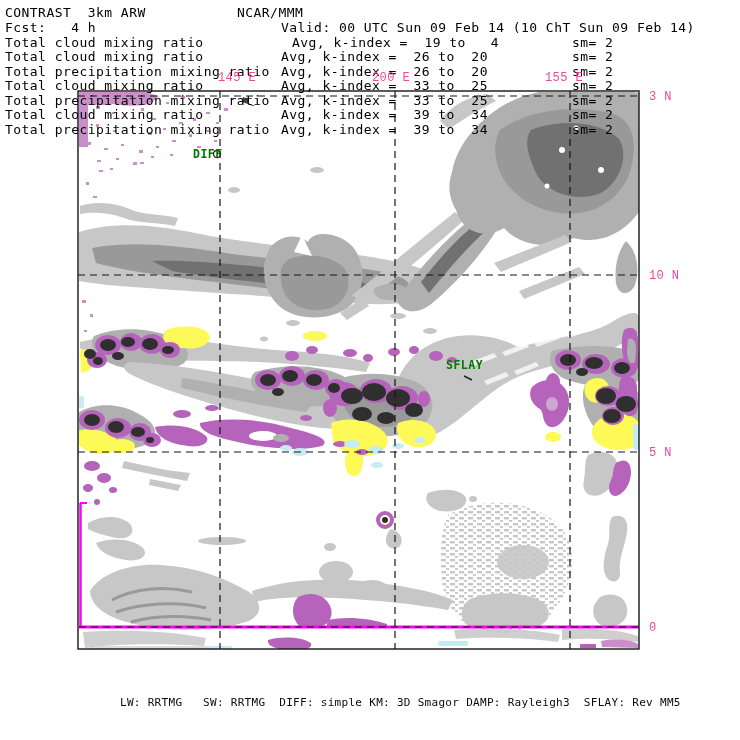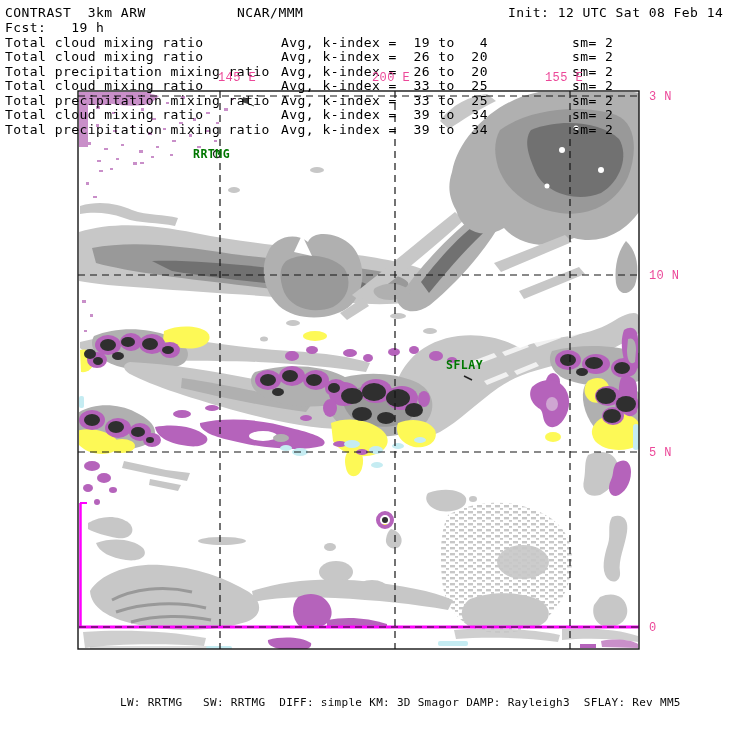--- a/index.html
+++ b/index.html
@@ -316,26 +316,26 @@
     <g>
       <path d="M243,97 l6,2 -1,5 -6,-2 Z" fill="#444"></path>
       <path d="M249,104 l5,2" stroke="#444" stroke-width="1"></path>
     </g>
     <circle cx="217" cy="154" r="3.5" fill="none" stroke="#222" stroke-width="1.3"></circle>
     <path d="M464,376 l8,4" stroke="#222" stroke-width="1.5" fill="none"></path>
   </svg>
 
   <span class="abs mono13" style="left:5px;top:6px">CONTRAST  3km ARW</span>
   <span class="abs mono13" style="left:237px;top:6px">NCAR/MMM</span>
-  <span class="abs mono13" style="left:508px;top:6px">Init: 12 UTC Sat 08 Feb 14</span>
-  <span class="abs mono13" style="left:5px;top:21px">Fcst:   19 h</span>
+  <span class="abs mono13" style="left:5px;top:21px">Fcst:   4 h</span>
+  <span class="abs mono13" style="left:281px;top:21px">Valid: 00 UTC Sun 09 Feb 14 (10 ChT Sun 09 Feb 14)</span>
 
   <div class="row" style="top: 36px; color: rgb(0, 0, 204);">
     <span class="abs mono13" style="left:5px">Total cloud mixing ratio</span>
-    <span class="abs mono13" style="left:281px">Avg, k-index =  19 to   4</span>
+    <span class="abs mono13" style="left:292px">Avg, k-index =  19 to   4</span>
     <span class="abs mono13" style="left:572px">sm= 2</span>
   </div>
   <div class="row" style="top: 50px; color: rgb(155, 155, 0);">
     <span class="abs mono13" style="left:5px">Total cloud mixing ratio</span>
     <span class="abs mono13" style="left:281px">Avg, k-index =  26 to  20</span>
     <span class="abs mono13" style="left:572px">sm= 2</span>
   </div>
   <div class="row" style="top: 65px; color: rgb(155, 155, 0);">
     <span class="abs mono13" style="left:5px">Total precipitation mixing ratio</span>
     <span class="abs mono13" style="left:281px">Avg, k-index =  26 to  20</span>
@@ -363,18 +363,18 @@
   </div>
 
   <span class="abs mono12" style="left:218px;top:71px">145 E</span>
   <span class="abs mono12" style="left:372px;top:71px">200 E</span>
   <span class="abs mono12" style="left:545px;top:71px">155 E</span>
   <span class="abs mono12" style="left:649px;top:90px">3 N</span>
   <span class="abs mono12" style="left:649px;top:269px">10 N</span>
   <span class="abs mono12" style="left:649px;top:446px">5 N</span>
   <span class="abs mono12" style="left:649px;top:621px">0</span>
 
-  <span class="abs station" style="left:193px;top:147px">RRTMG</span>
+  <span class="abs station" style="left:193px;top:147px">DIFF</span>
   <span class="abs station" style="left:446px;top:358px">SFLAY</span>
 
   <span class="abs mono11" style="left:120px;top:696px">LW: RRTMG   SW: RRTMG  DIFF: simple KM: 3D Smagor DAMP: Rayleigh3  SFLAY: Rev MM5</span>
 
 </div>
 
 </body></html>

